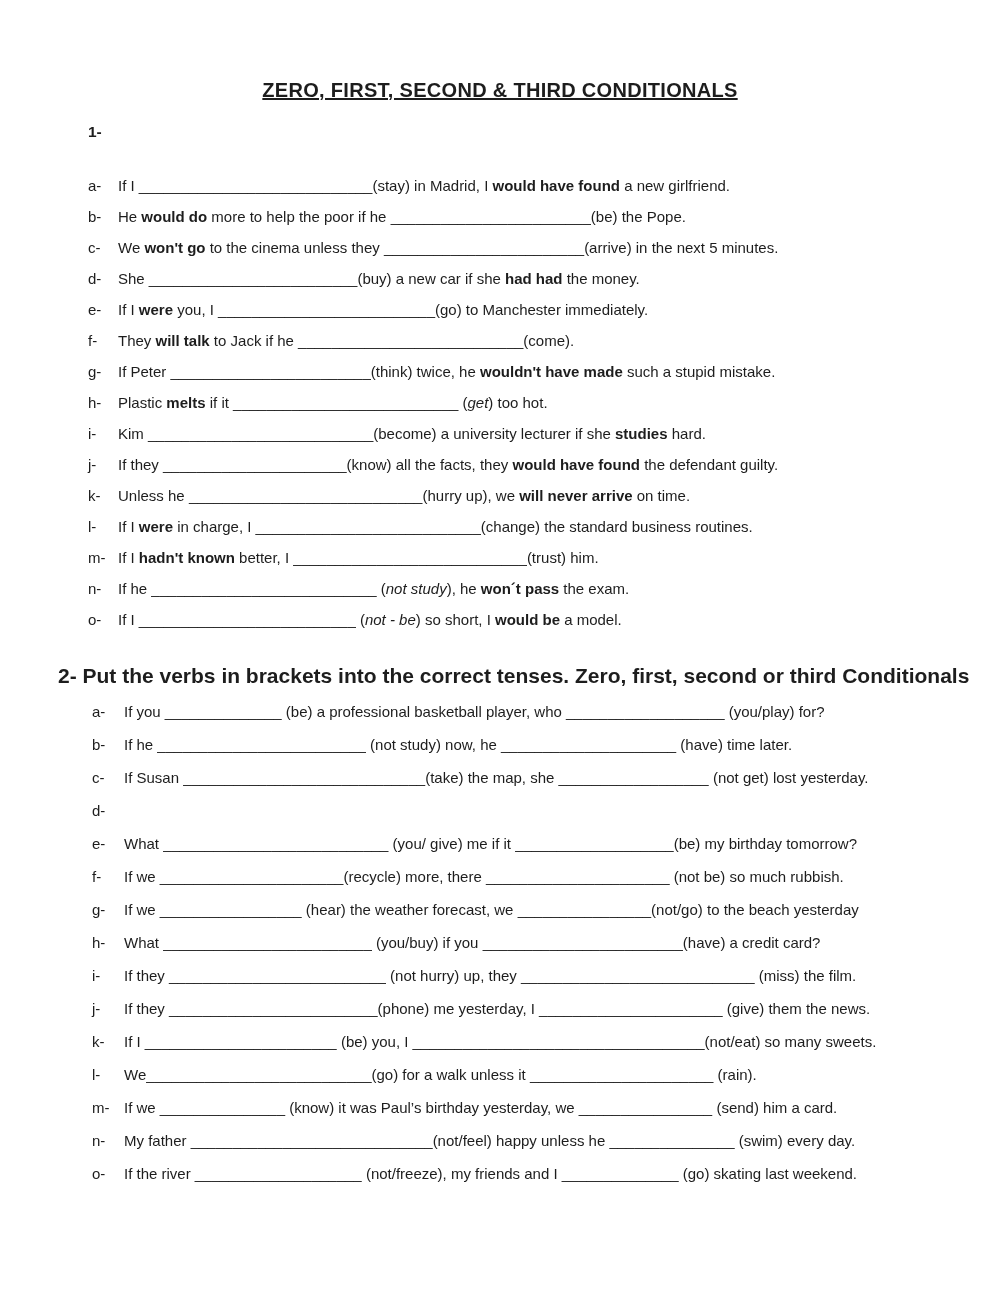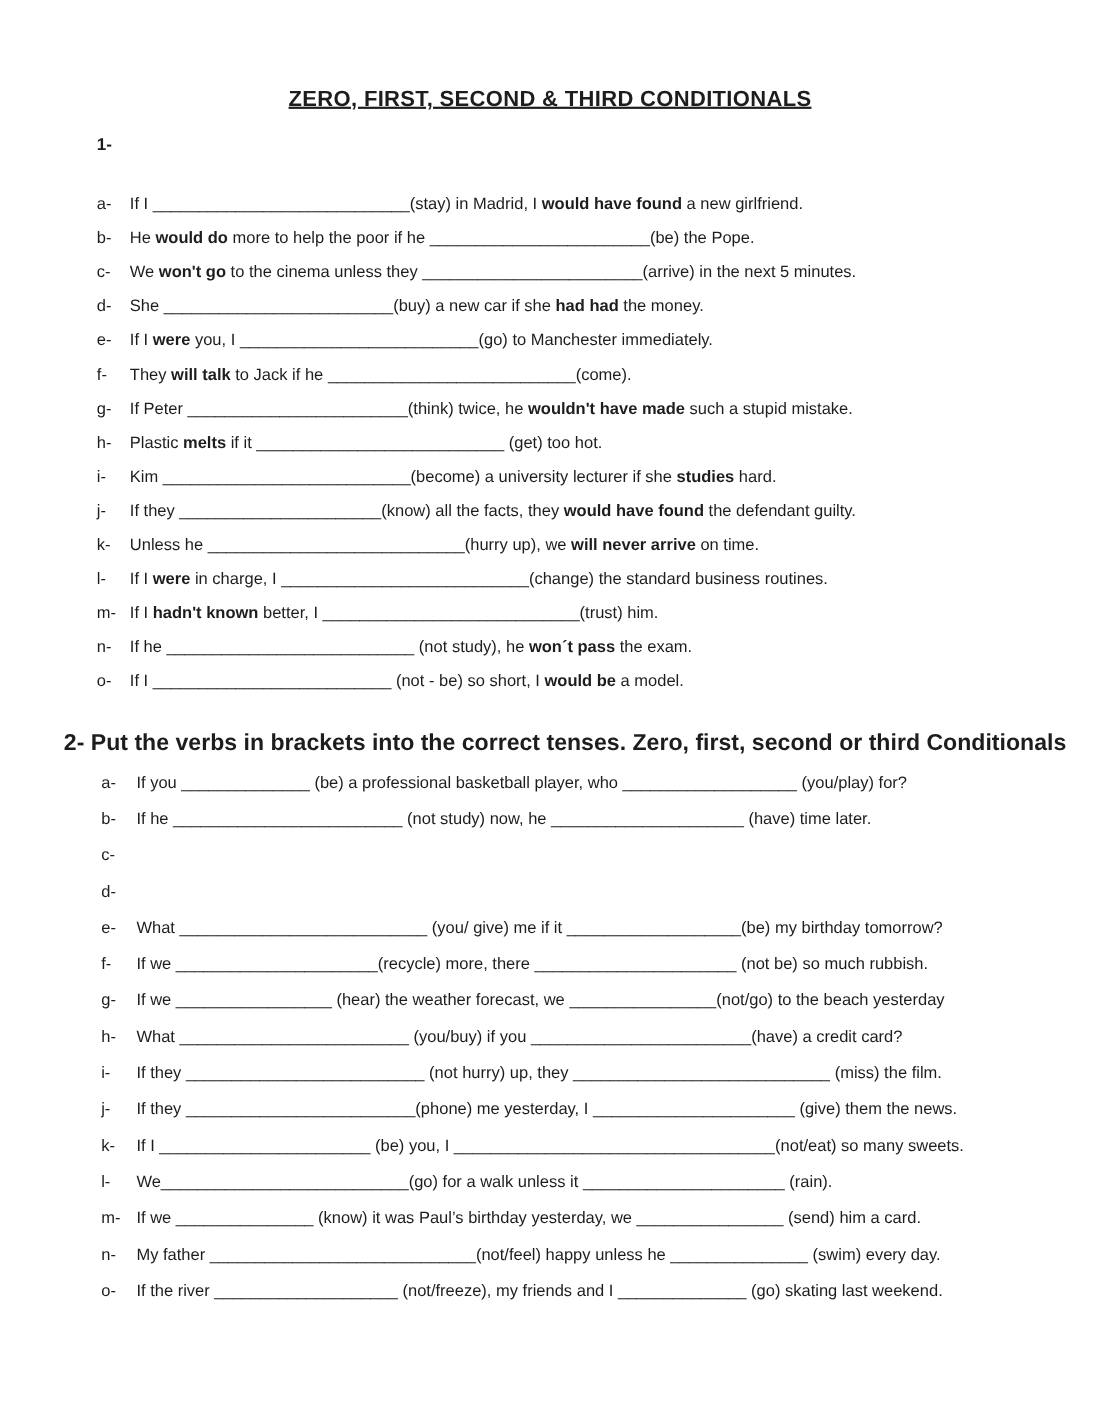--- a/index.html
+++ b/index.html
@@ -43,21 +43,21 @@
   .items-1 { margin:34px 0 0 88px; }
   .items-2 { margin:16px 0 0 92px; }
 
   .item { display:flex; line-height:19px; white-space:nowrap; }
   .items-1 .item { margin-bottom:12px; }
   .items-2 .item { margin-bottom:14px; }
   .items-1 .letter { width:30px; flex:none; }
   .items-2 .letter { width:32px; flex:none; }
 
   .bi { font-weight:bold; }
-  .i  { }
+  .i  { font-style:italic; }
   .blank { letter-spacing:0; }
 </style>
 </head>
 <body>
 
 <div class="page">
 
   <div class="title">ZERO, FIRST, SECOND &amp; THIRD CONDITIONALS</div>
 
   <div class="heading1">
@@ -133,20 +133,21 @@
       <div class="item">
         <span class="letter">a-</span>
         <span><span class="n">If you </span><span class="blank">______________</span><span class="n"> (be) a professional basketball player, who </span><span class="blank">___________________</span><span class="n"> (you/play) for?</span></span>
       </div>
       <div class="item">
         <span class="letter">b-</span>
         <span><span class="n">If he </span><span class="blank">_________________________</span><span class="n"> (not study) now, he </span><span class="blank">_____________________</span><span class="n"> (have) time later.</span></span>
       </div>
       <div class="item">
         <span class="letter">c-</span>
+        <span><span class="n">If Susan </span><span class="blank">_____________________________</span><span class="n">(take) the map, she </span><span class="blank">__________________</span><span class="n"> (not get) lost yesterday.</span></span>
       </div>
       <div class="item">
         <span class="letter">d-</span>
       </div>
       <div class="item">
         <span class="letter">e-</span>
         <span><span class="n">What </span><span class="blank">___________________________</span><span class="n"> (you/ give) me if it </span><span class="blank">___________________</span><span class="n">(be) my birthday tomorrow?</span></span>
       </div>
       <div class="item">
         <span class="letter">f-</span>

